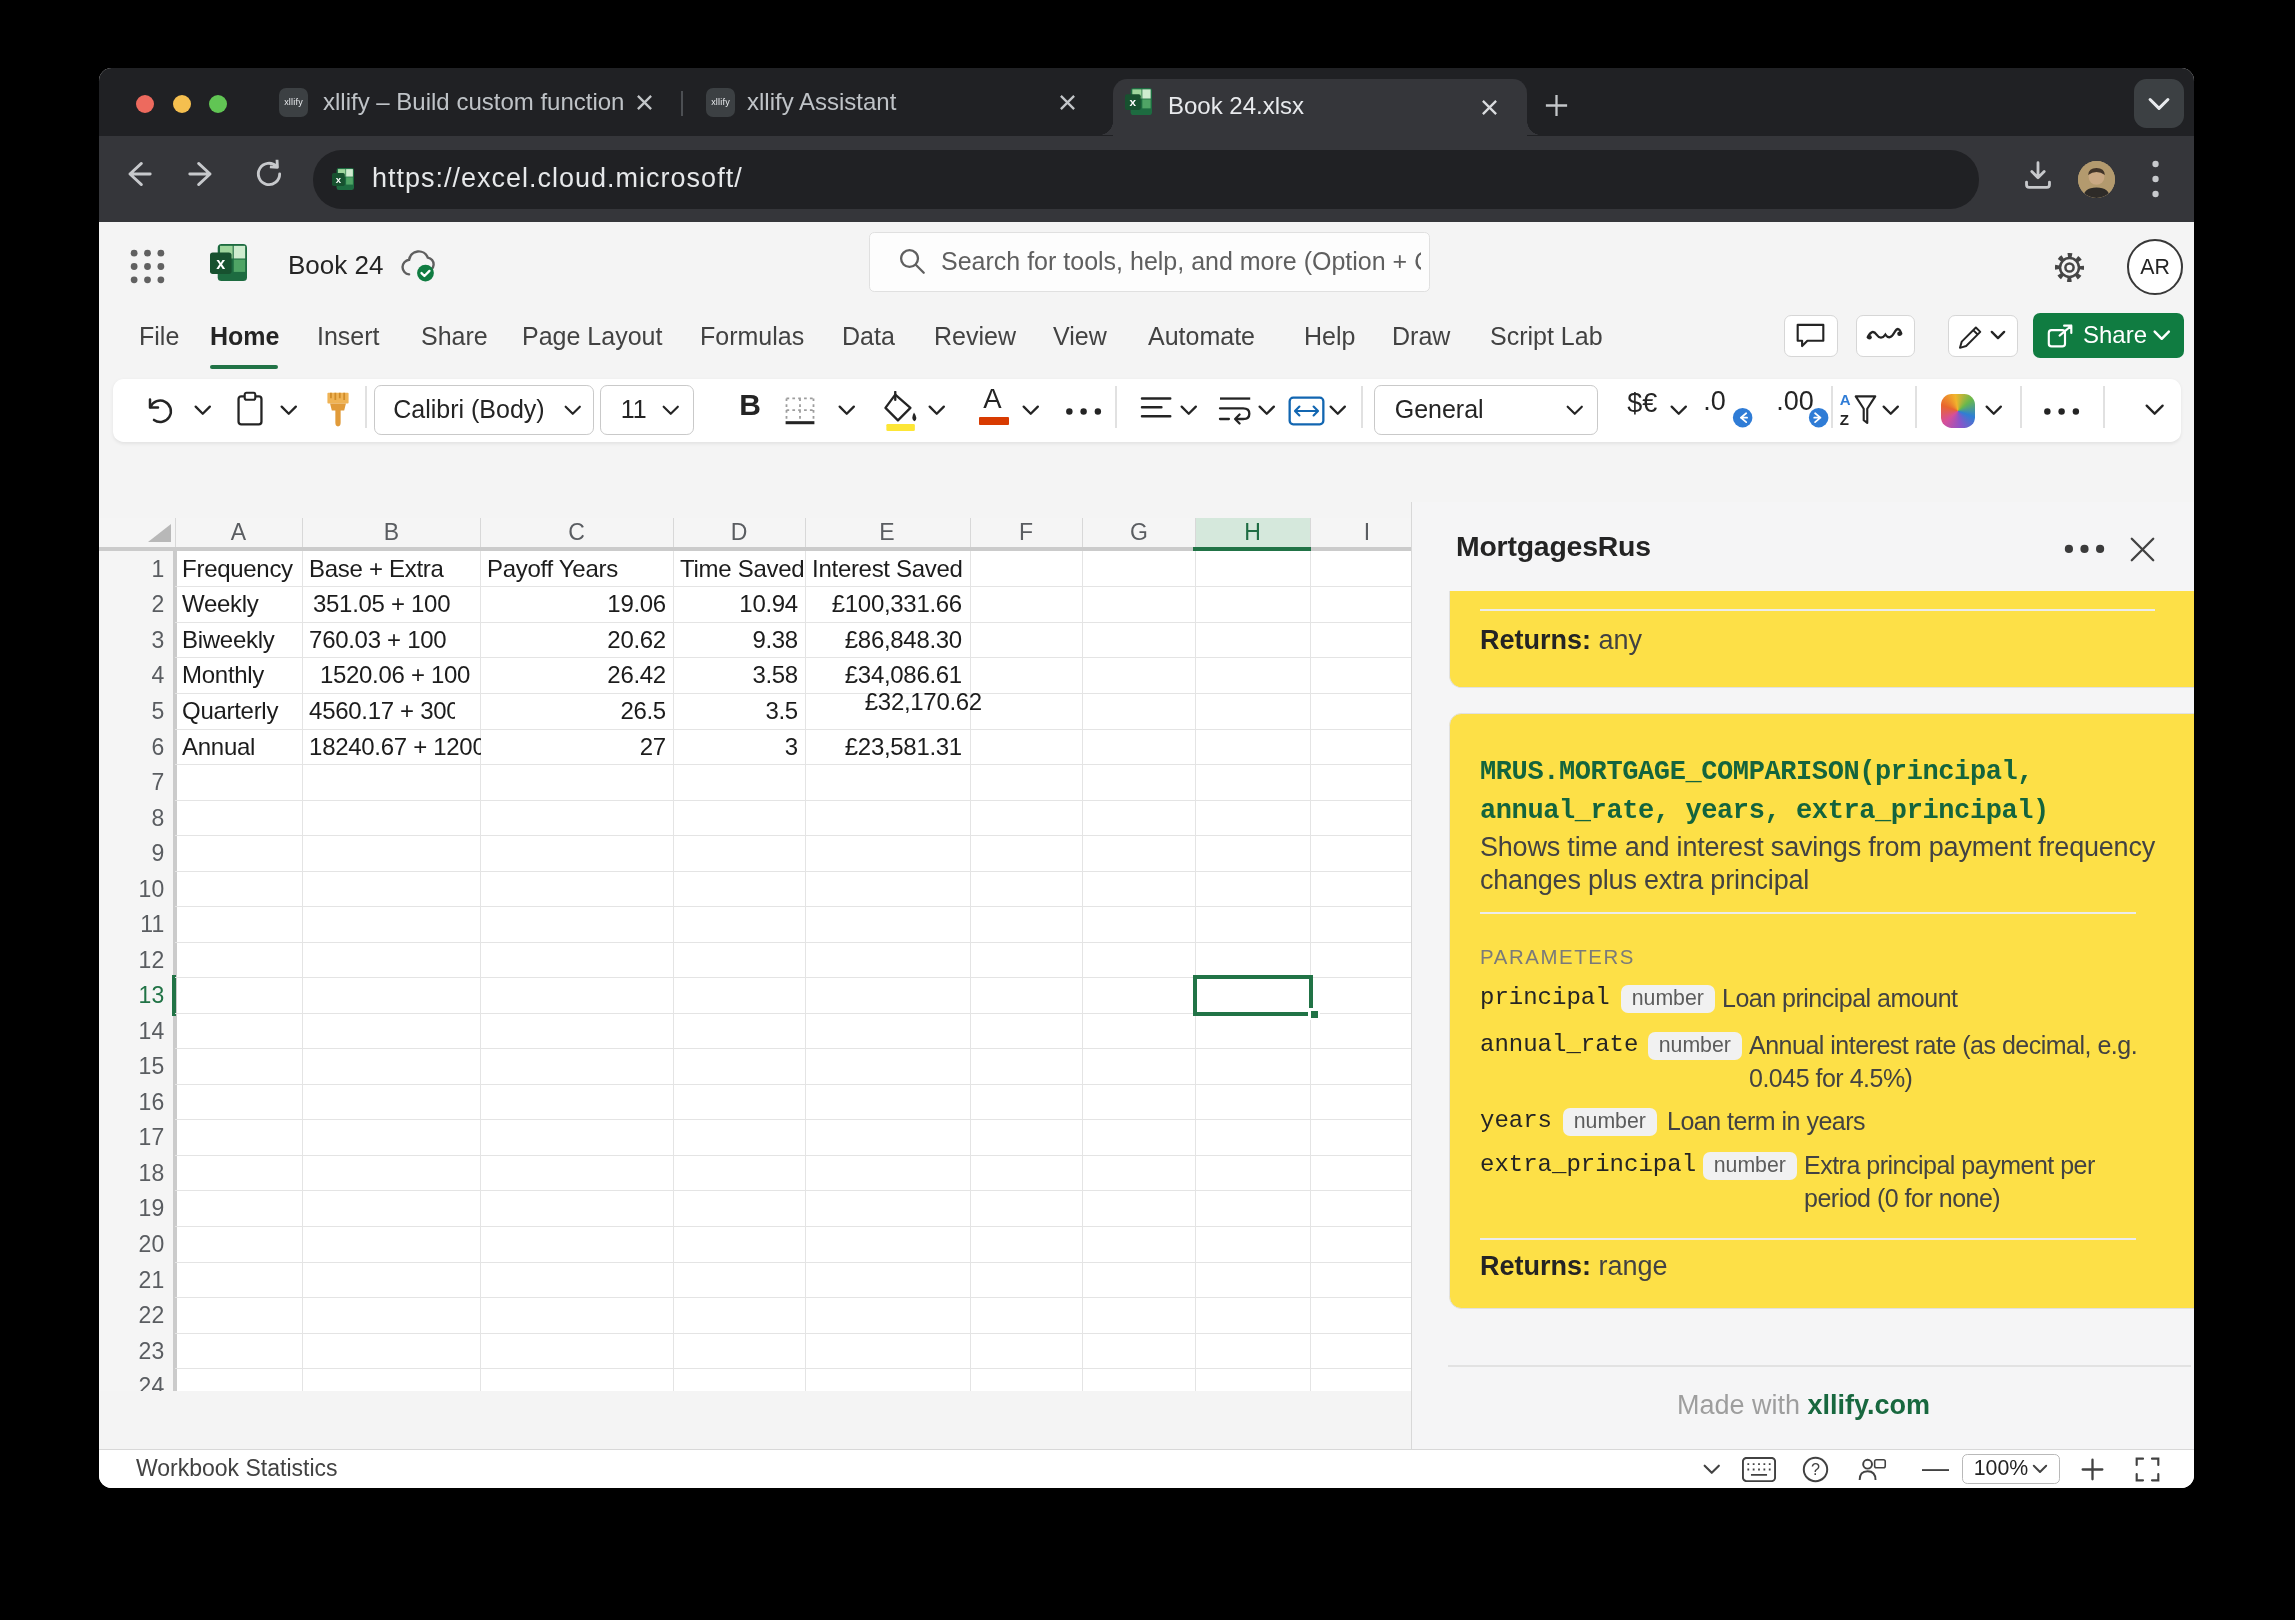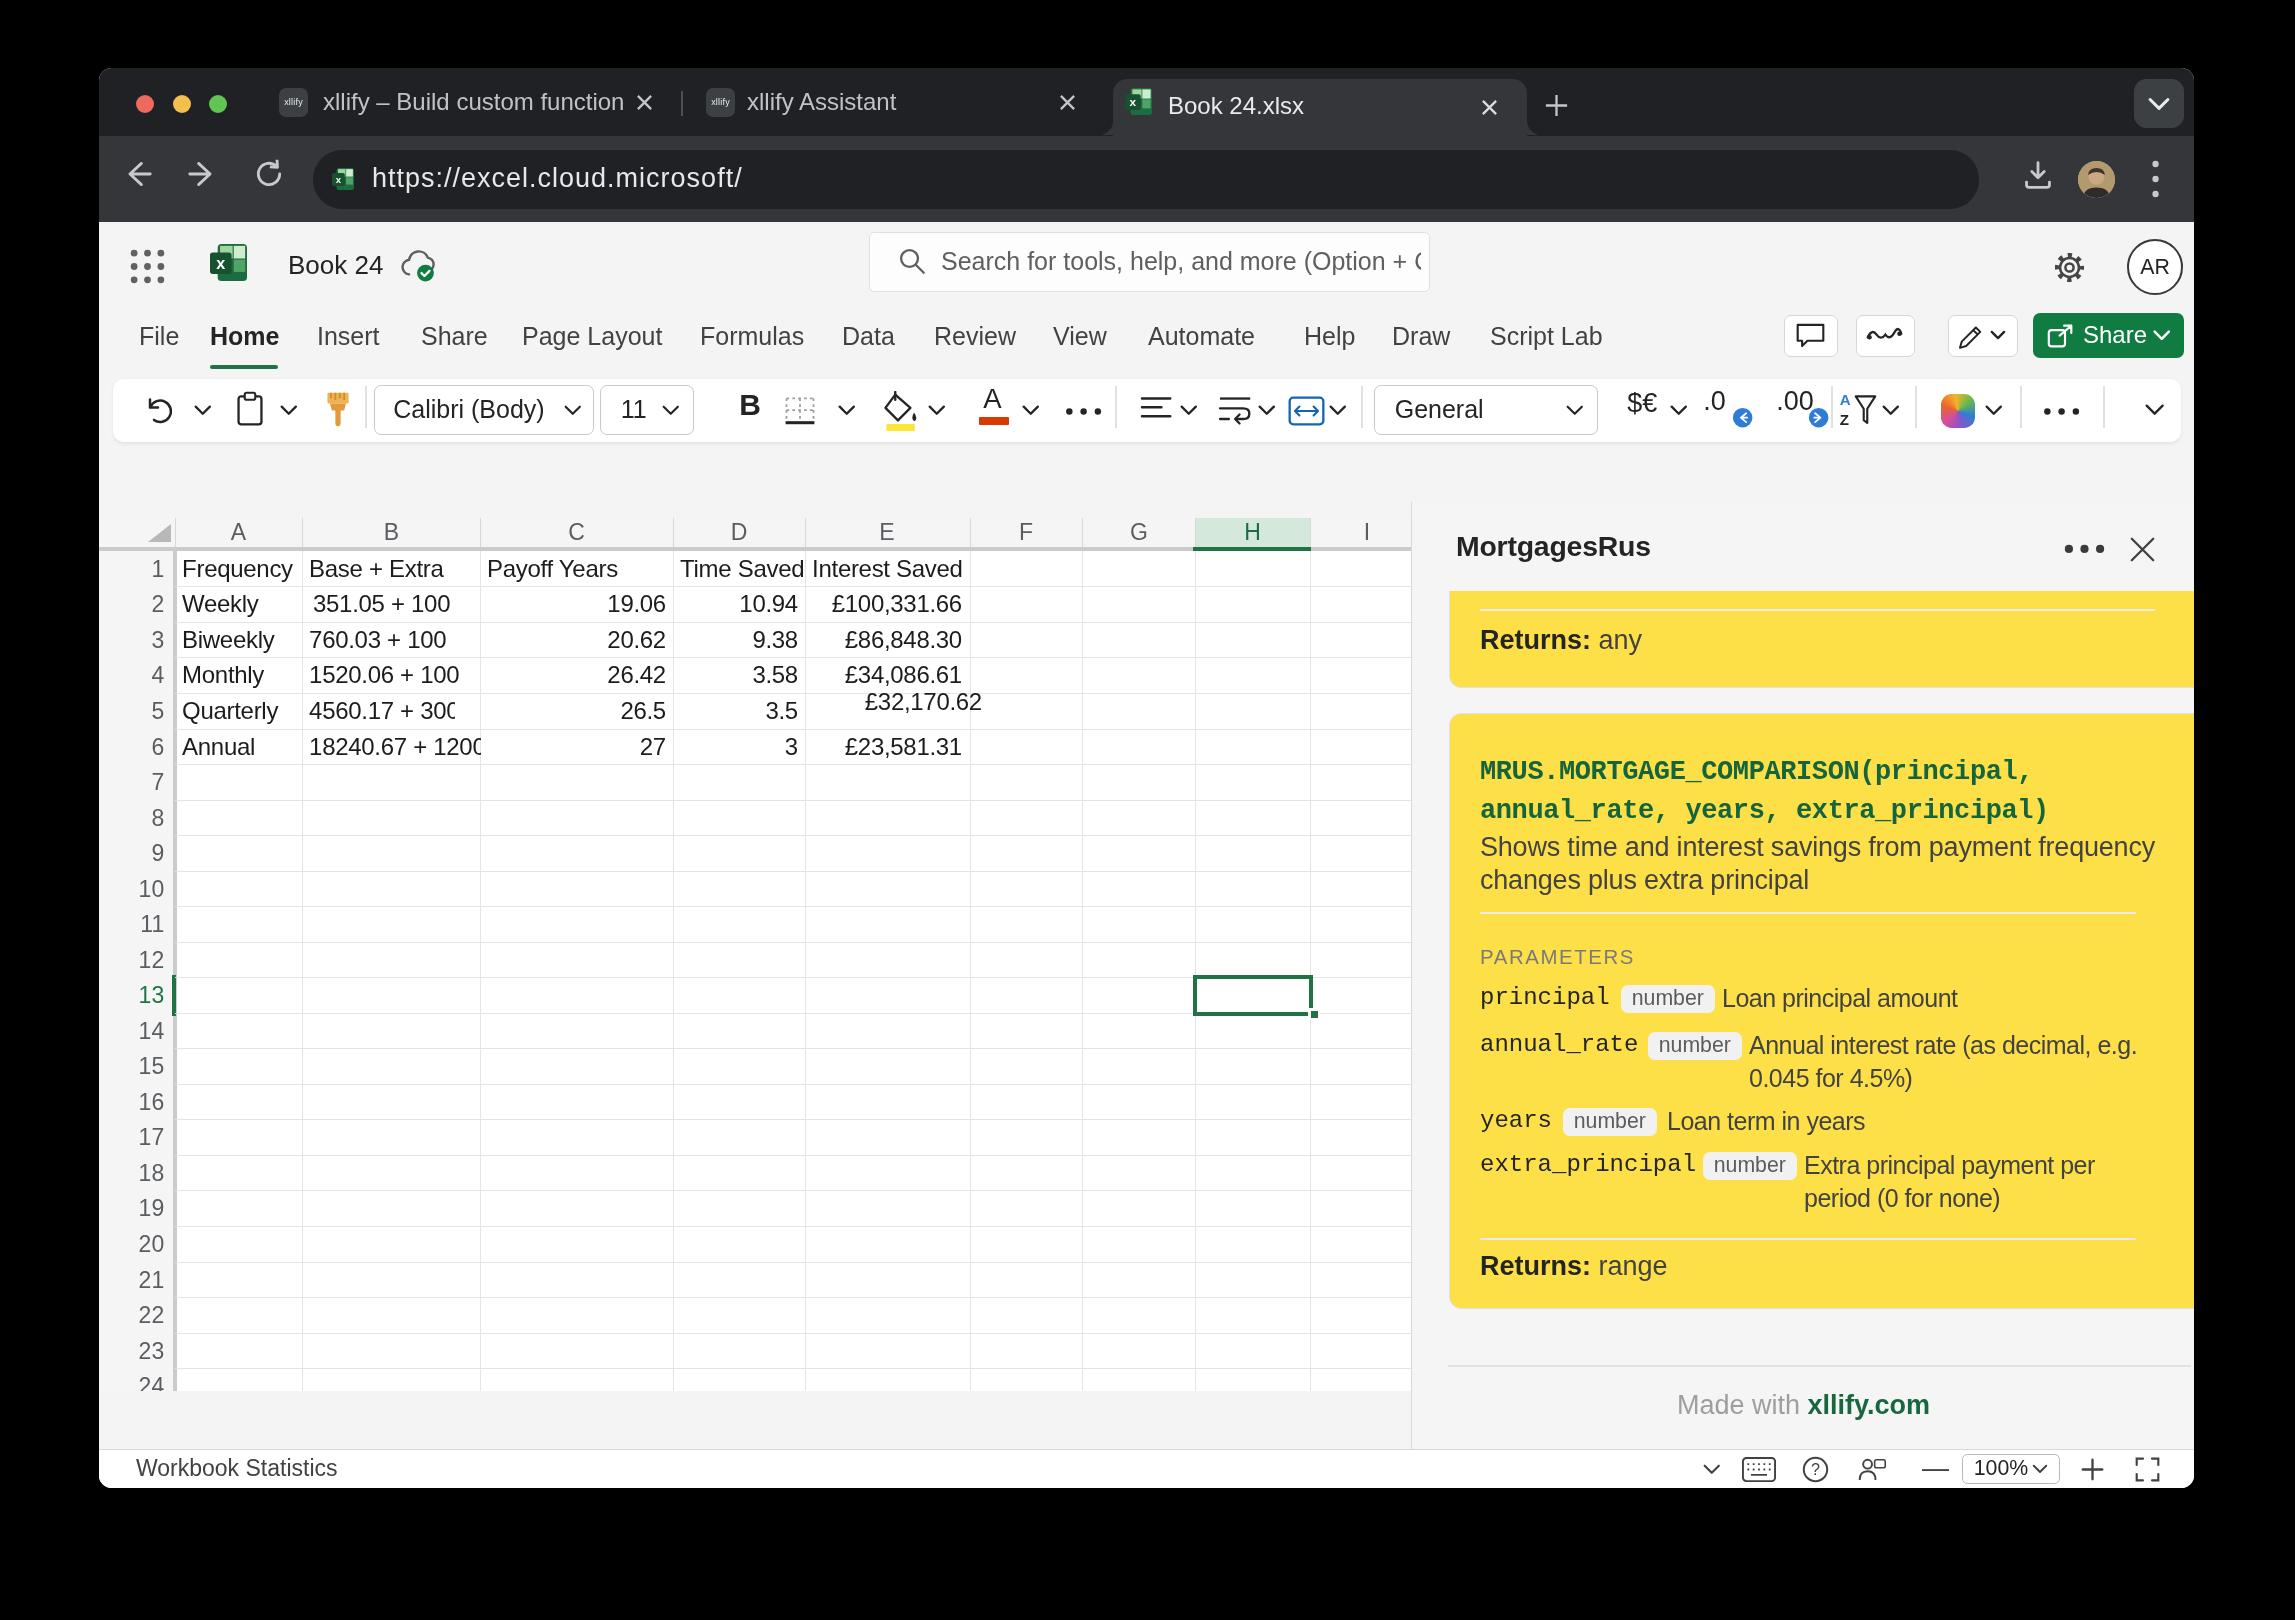--- a/index.html
+++ b/index.html
@@ -512,21 +512,21 @@
     <div class="cell" style="left:203px;top:84px;width:179px;padding-left:11px;">351.05 + 100</div>
     <div class="cell num" style="left:381px;top:84px;width:193px;padding-right:7.1px;">19.06</div>
     <div class="cell num" style="left:574px;top:84px;width:132px;padding-right:7.1px;">10.94</div>
     <div class="cell num" style="left:706px;top:84px;width:164px;padding-right:7.1px;">£100,331.66</div>
     <div class="cell" style="left:76px;top:120px;width:127px;padding-left:7.1px;">Biweekly</div>
     <div class="cell" style="left:203px;top:120px;width:179px;padding-left:7.1px;">760.03 + 100</div>
     <div class="cell num" style="left:381px;top:120px;width:193px;padding-right:7.1px;">20.62</div>
     <div class="cell num" style="left:574px;top:120px;width:132px;padding-right:7.1px;">9.38</div>
     <div class="cell num" style="left:706px;top:120px;width:164px;padding-right:7.1px;">£86,848.30</div>
     <div class="cell" style="left:76px;top:155px;width:127px;padding-left:7.1px;">Monthly</div>
-    <div class="cell" style="left:203px;top:155px;width:179px;padding-left:7.1px;">1520.06 + 100</div>
+    <div class="cell" style="left:203px;top:155px;width:179px;padding-left:7.1px;text-align:center;">1520.06 + 100</div>
     <div class="cell num" style="left:381px;top:155px;width:193px;padding-right:7.1px;">26.42</div>
     <div class="cell num" style="left:574px;top:155px;width:132px;padding-right:7.1px;">3.58</div>
     <div class="cell num" style="left:706px;top:155px;width:164px;padding-right:7.1px;">£34,086.61</div>
     <div class="cell" style="left:76px;top:191px;width:127px;padding-left:7.1px;">Quarterly</div>
     <div class="cell" style="left:203px;top:191px;width:153px;padding-left:7.1px;">4560.17 + 300</div>
     <div class="cell num" style="left:381px;top:191px;width:193px;padding-right:7.1px;">26.5</div>
     <div class="cell num" style="left:574px;top:191px;width:132px;padding-right:7.1px;">3.5</div>
     <div class="cell num" style="left:706px;top:182px;width:184px;padding-right:7.1px;">£32,170.62</div>
     <div class="cell" style="left:76px;top:227px;width:127px;padding-left:7.1px;">Annual</div>
     <div class="cell" style="left:203px;top:227px;width:179px;padding-left:7.1px;">18240.67 + 1200</div>

